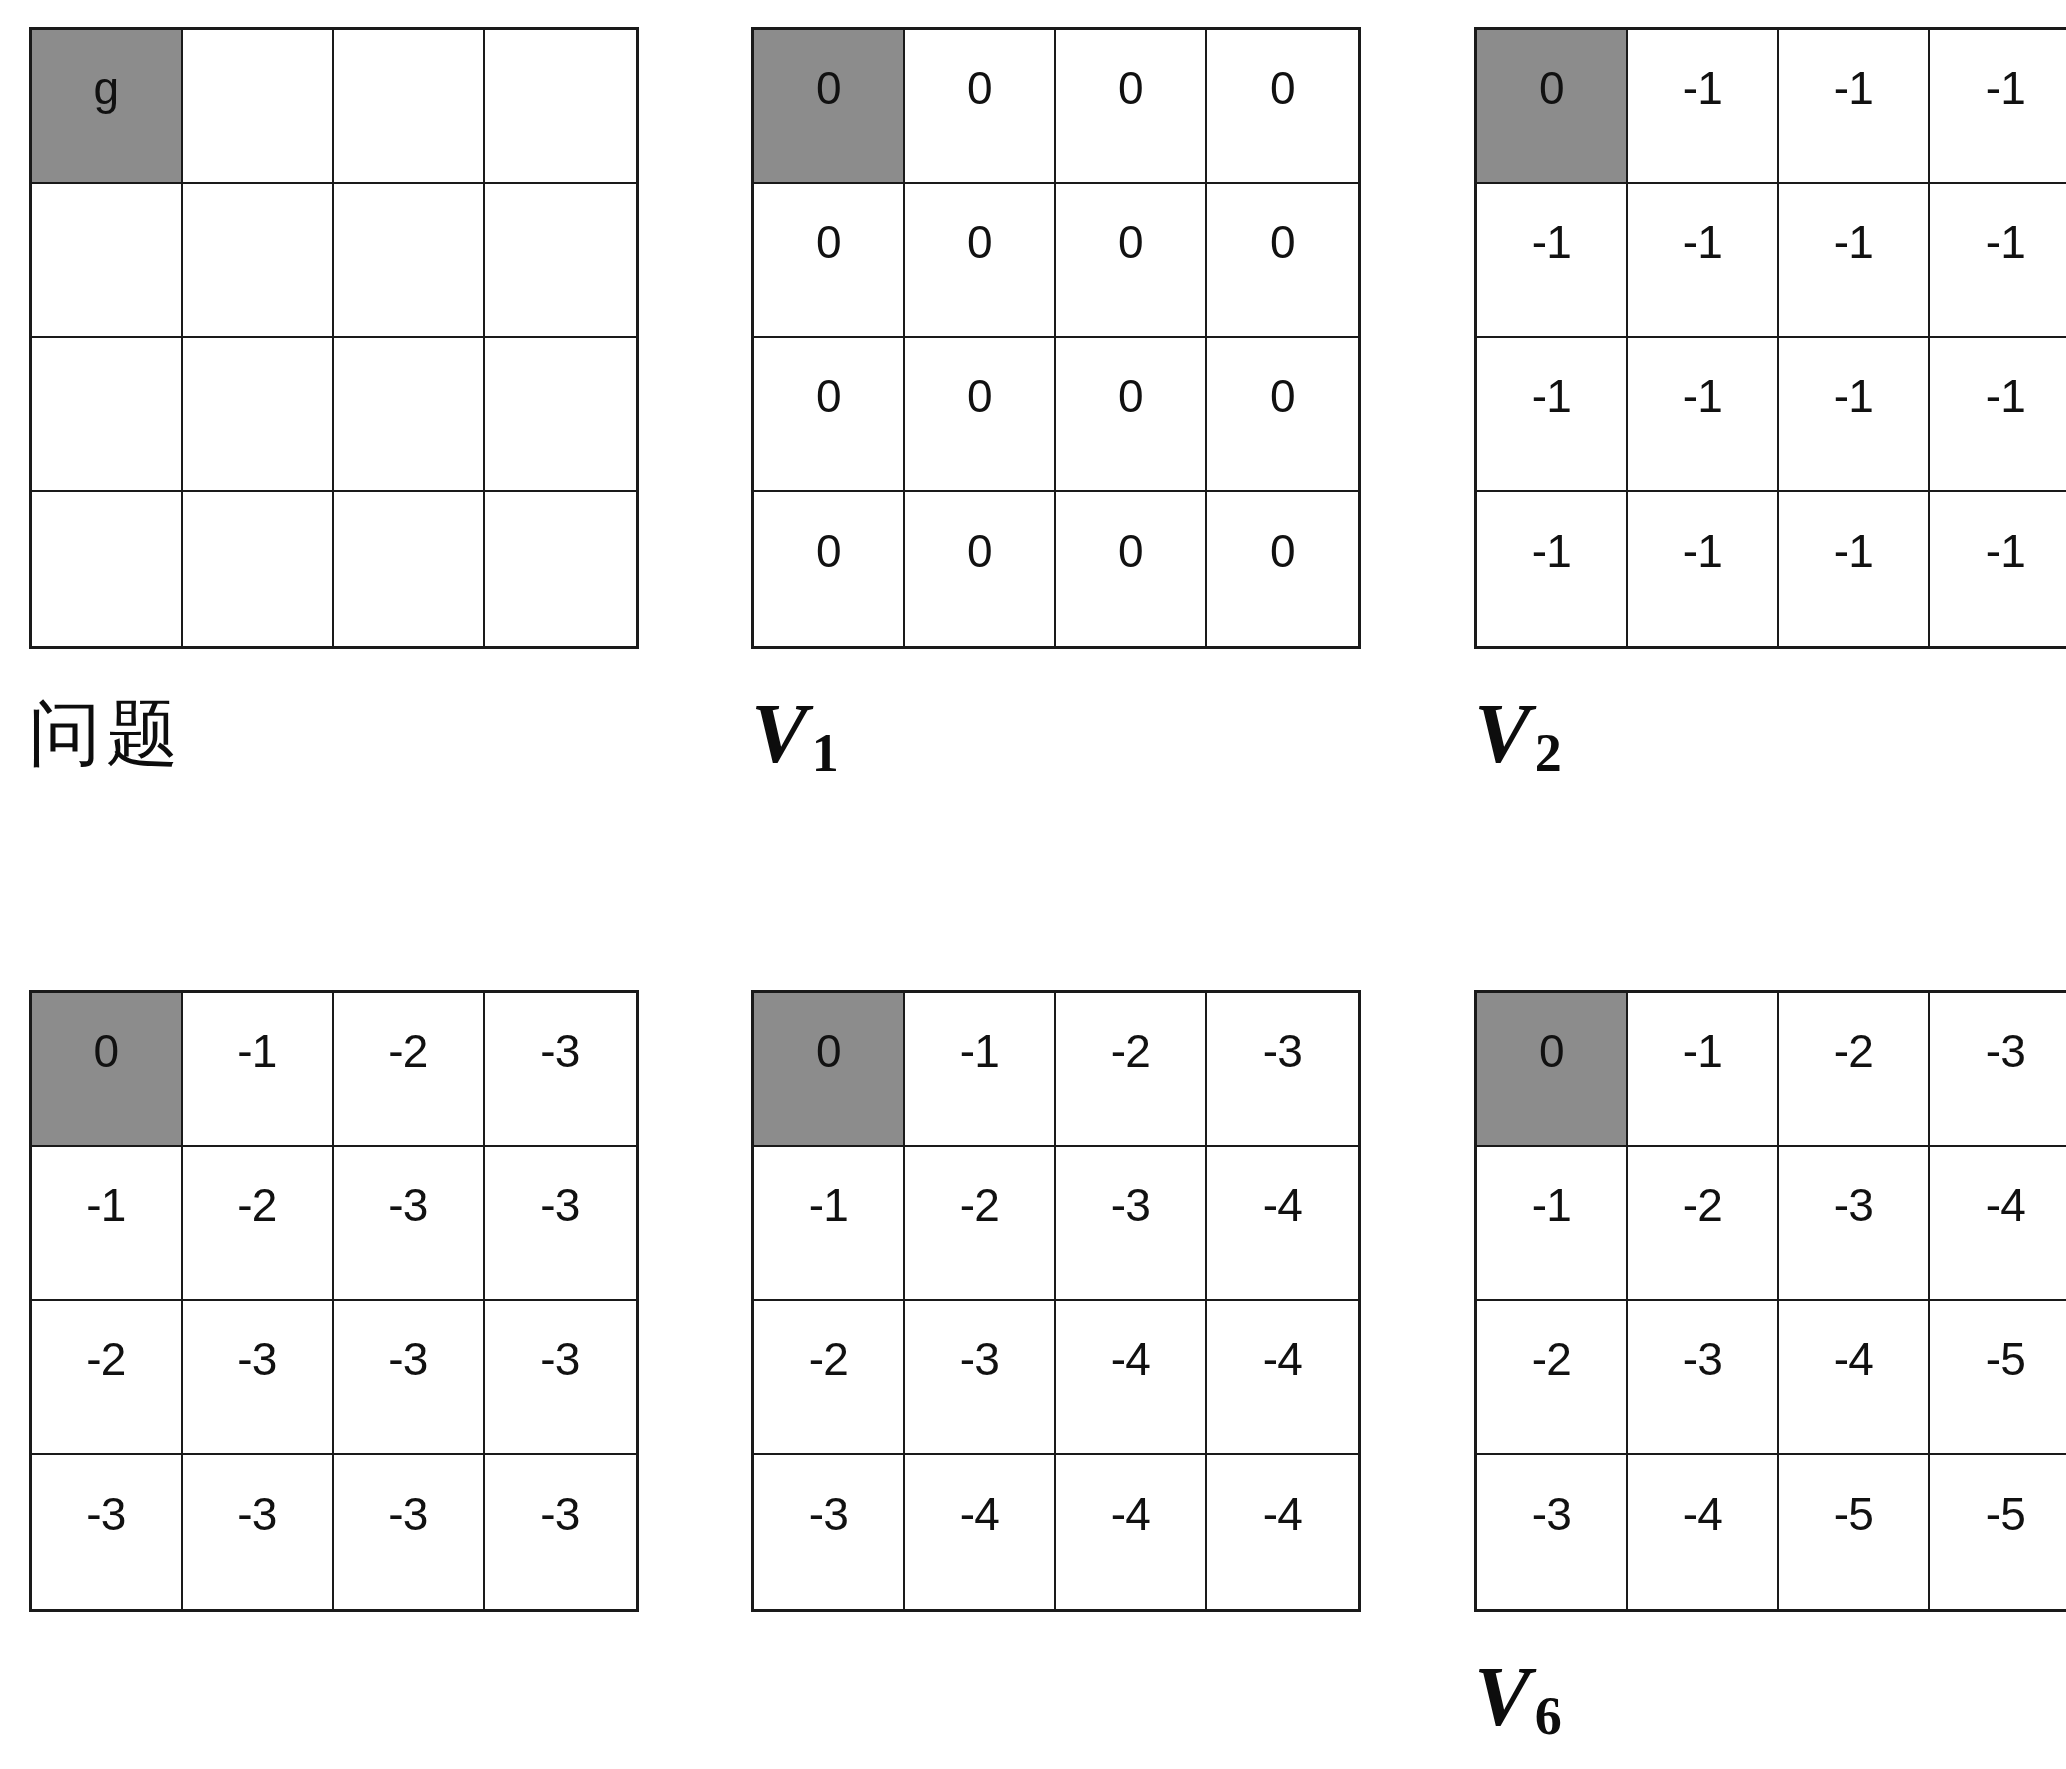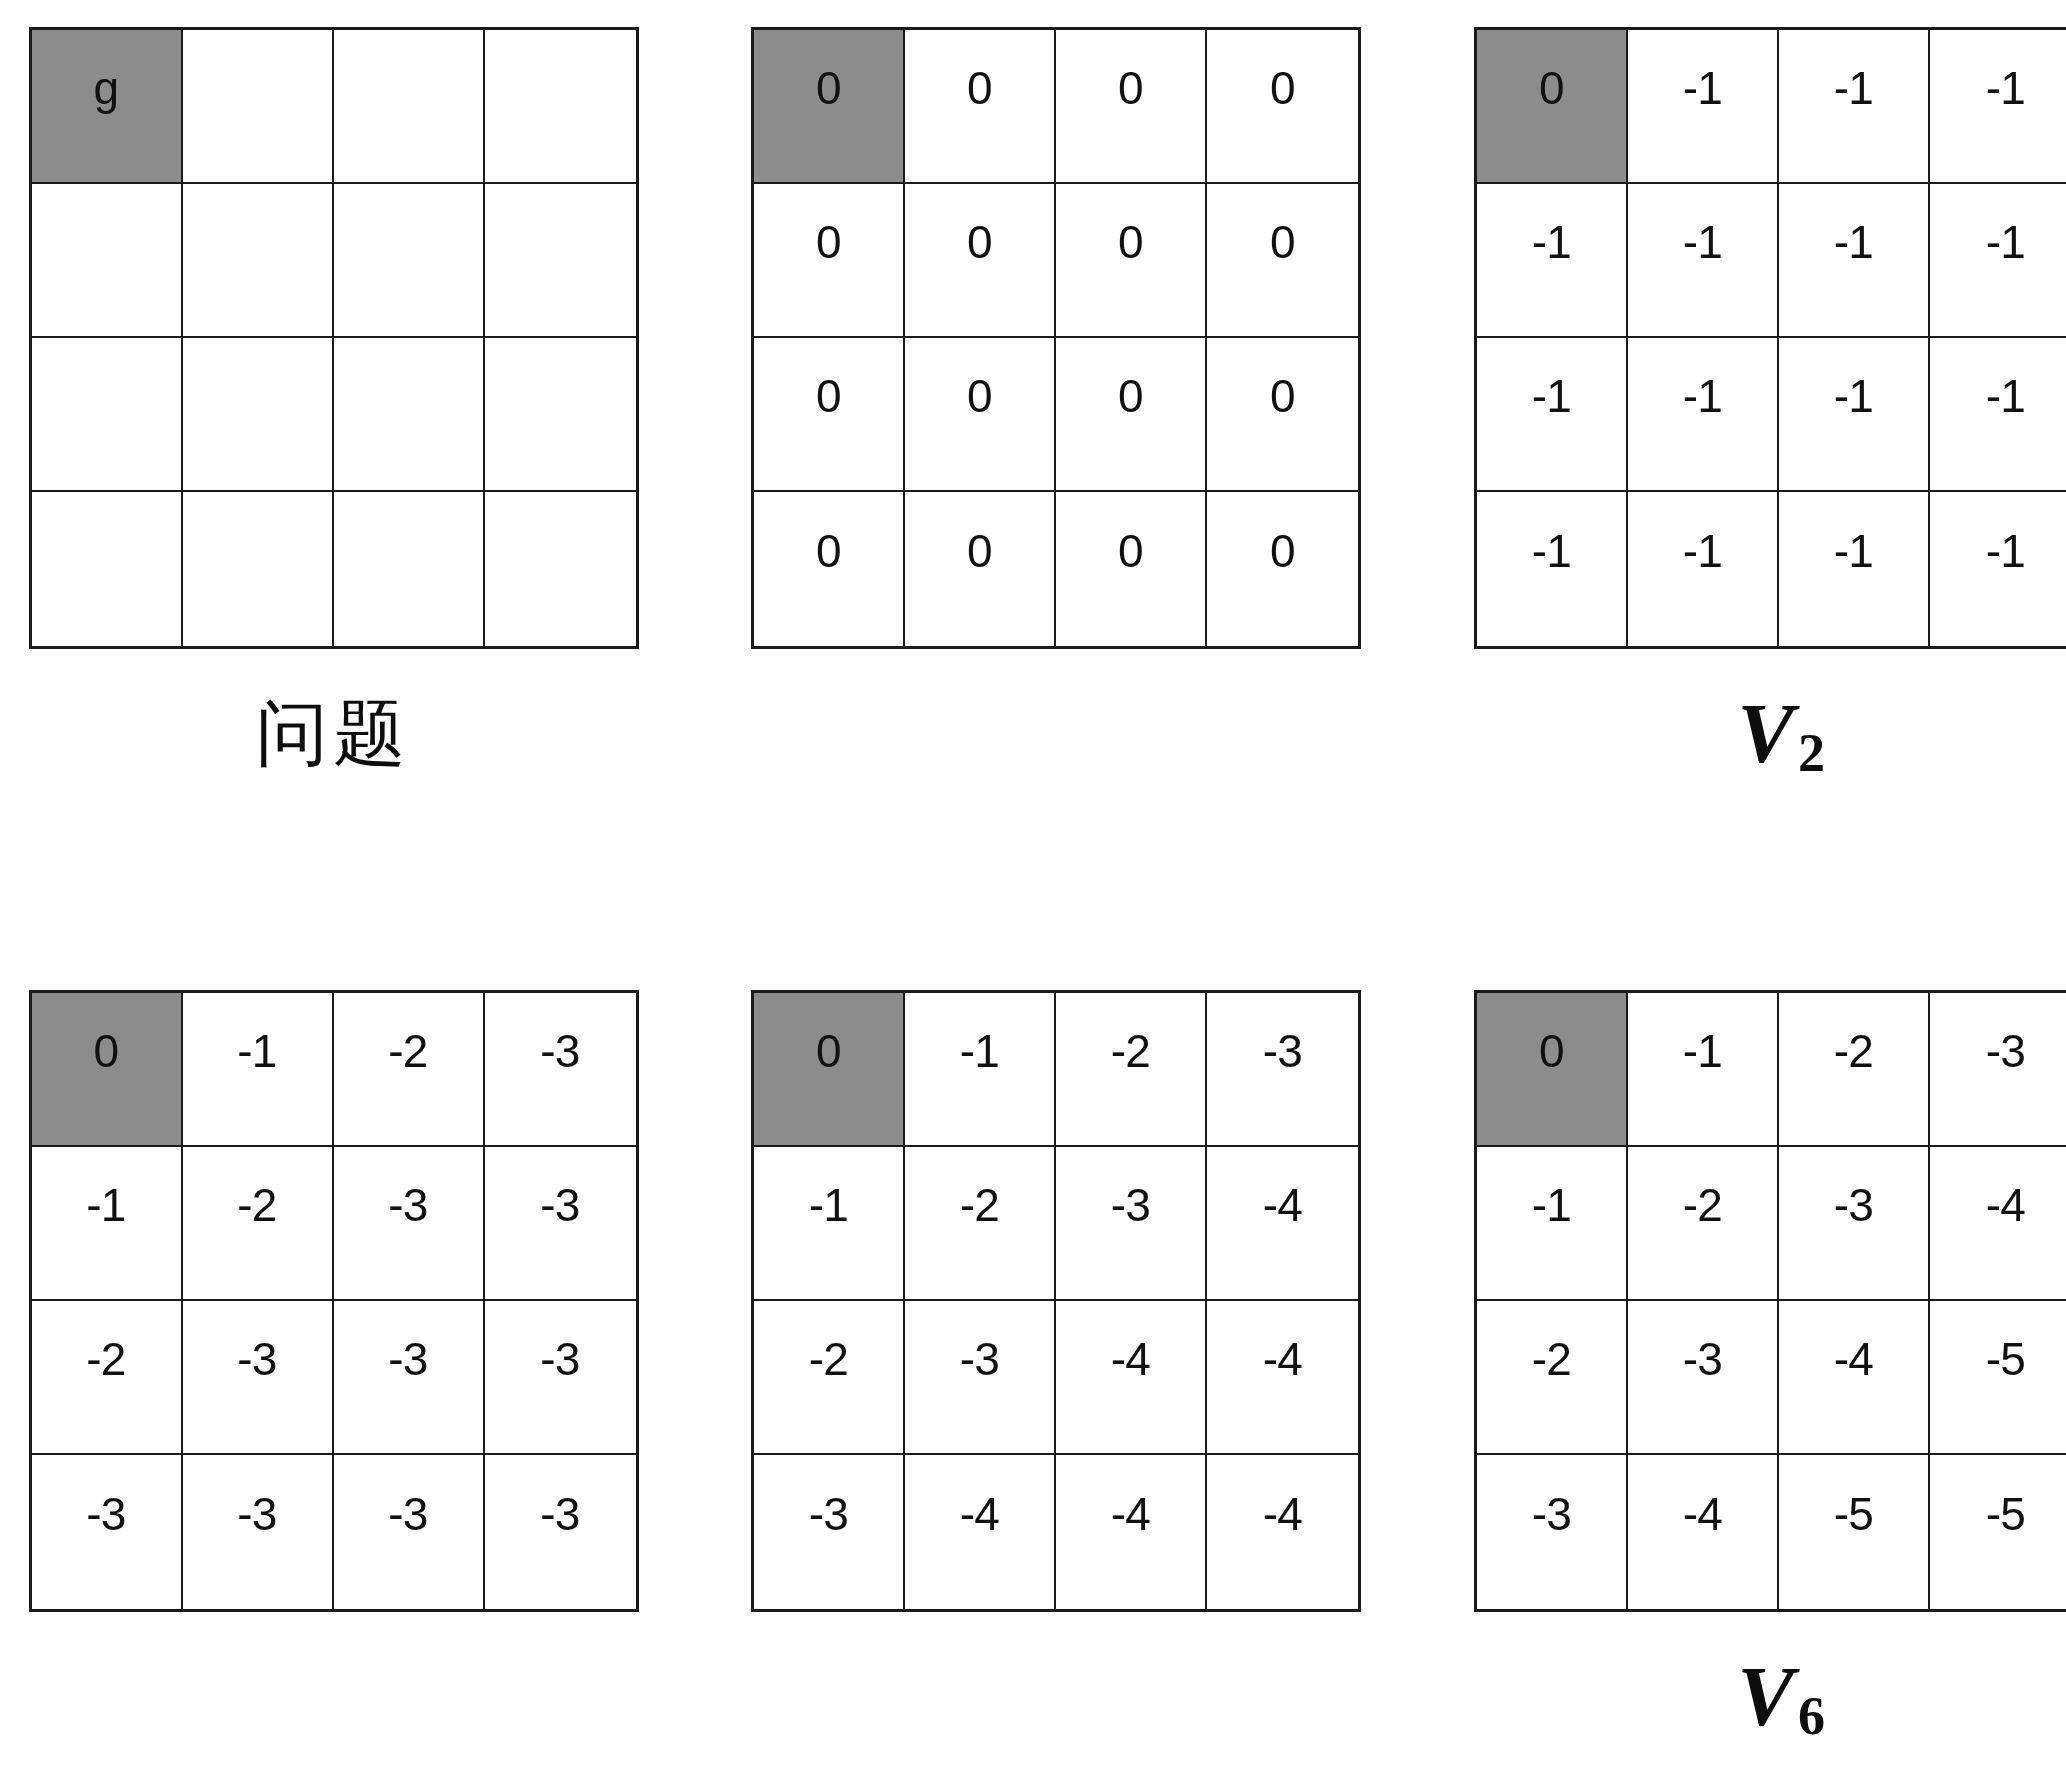--- a/index.html
+++ b/index.html
@@ -78,21 +78,21 @@
     letter-spacing: -0.8px;
     white-space: nowrap;
   }
 
   
   .caption {
     position: absolute;
     left: 0;
     width: 610px;
     top: 636px;
-    text-align: center;
+    text-align: left;
     height: 140px;
     line-height: 140px;
   }
 
   .caption .cjk {
     font-family: "DejaVu Serif", "Liberation Serif", serif;
     font-size: 72px;
     color: #0d0d0d;
     letter-spacing: 5.8px;
     vertical-align: middle;
@@ -220,20 +220,21 @@
         <div class="cell">
           <span class="val">0</span>
         </div>
         <div class="cell">
           <span class="val">0</span>
         </div>
         <div class="cell">
           <span class="val">0</span>
         </div>
       </div>
+      <div class="caption"><span class="vsym">V</span><span class="vsub">1</span></div>
     </div>
     <div class="panel col-2 row-0">
       <div class="matrix">
         <div class="cell shaded">
           <span class="val">0</span>
         </div>
         <div class="cell">
           <span class="val">-1</span>
         </div>
         <div class="cell">

